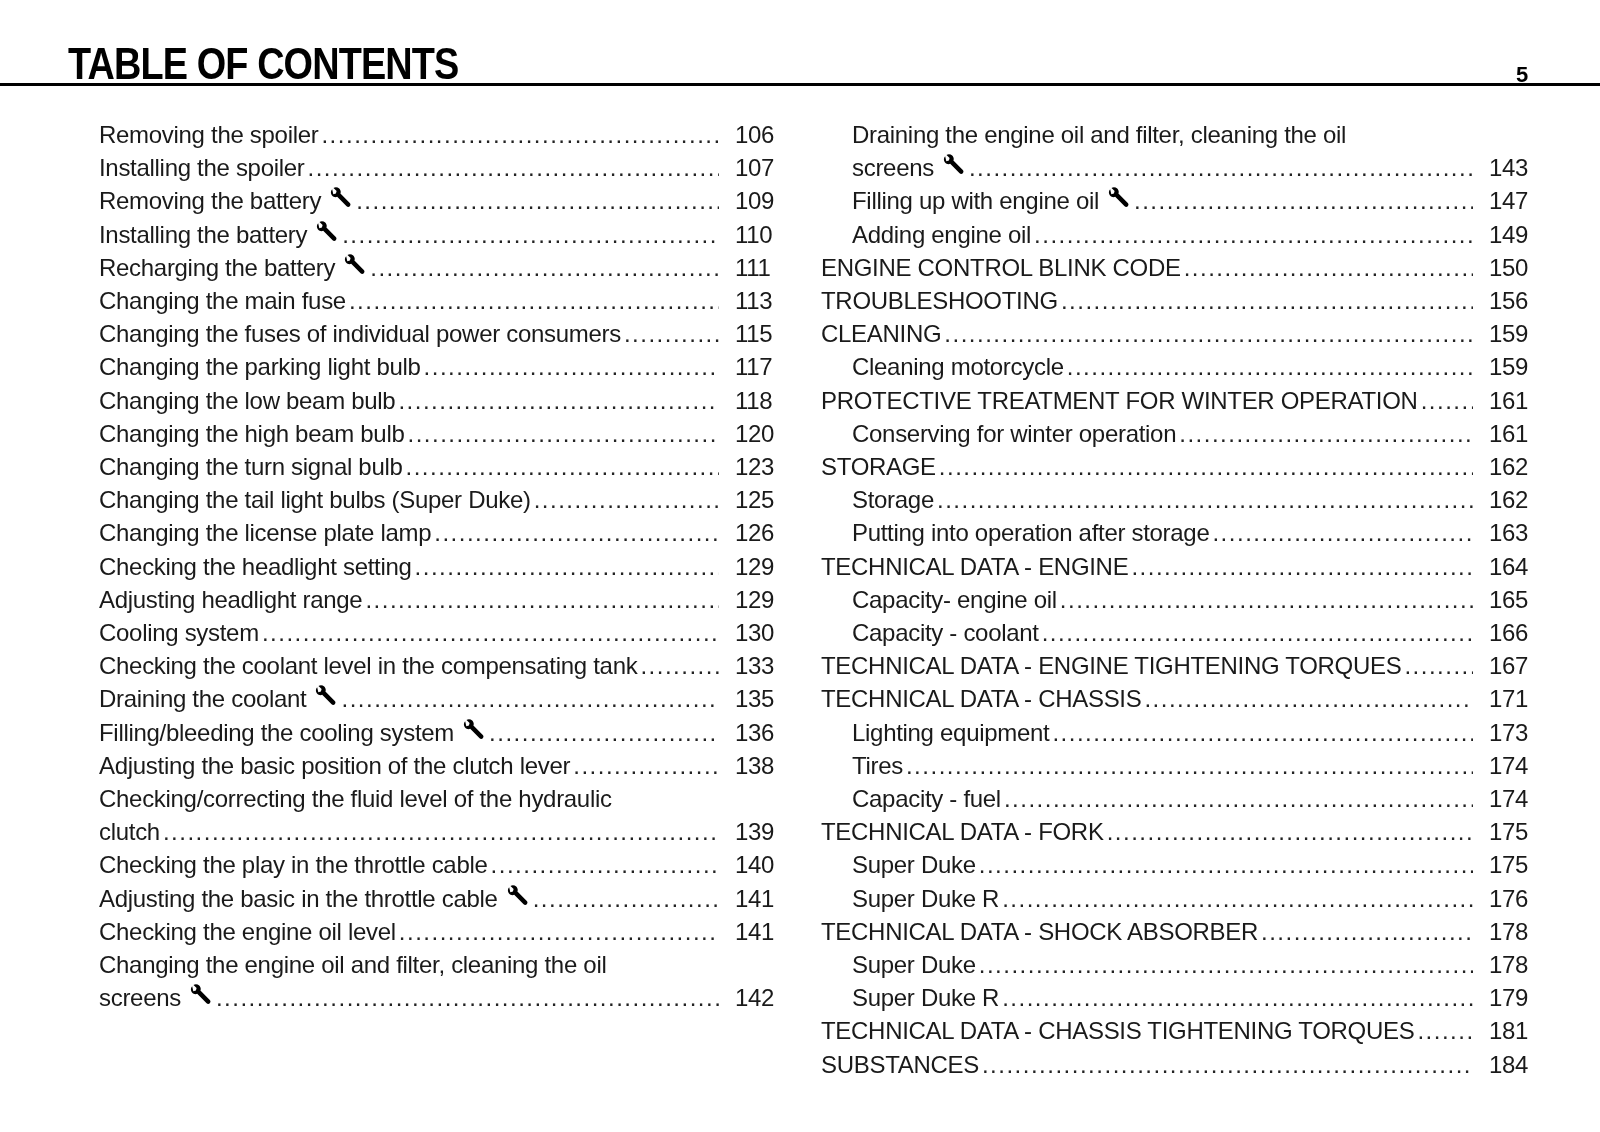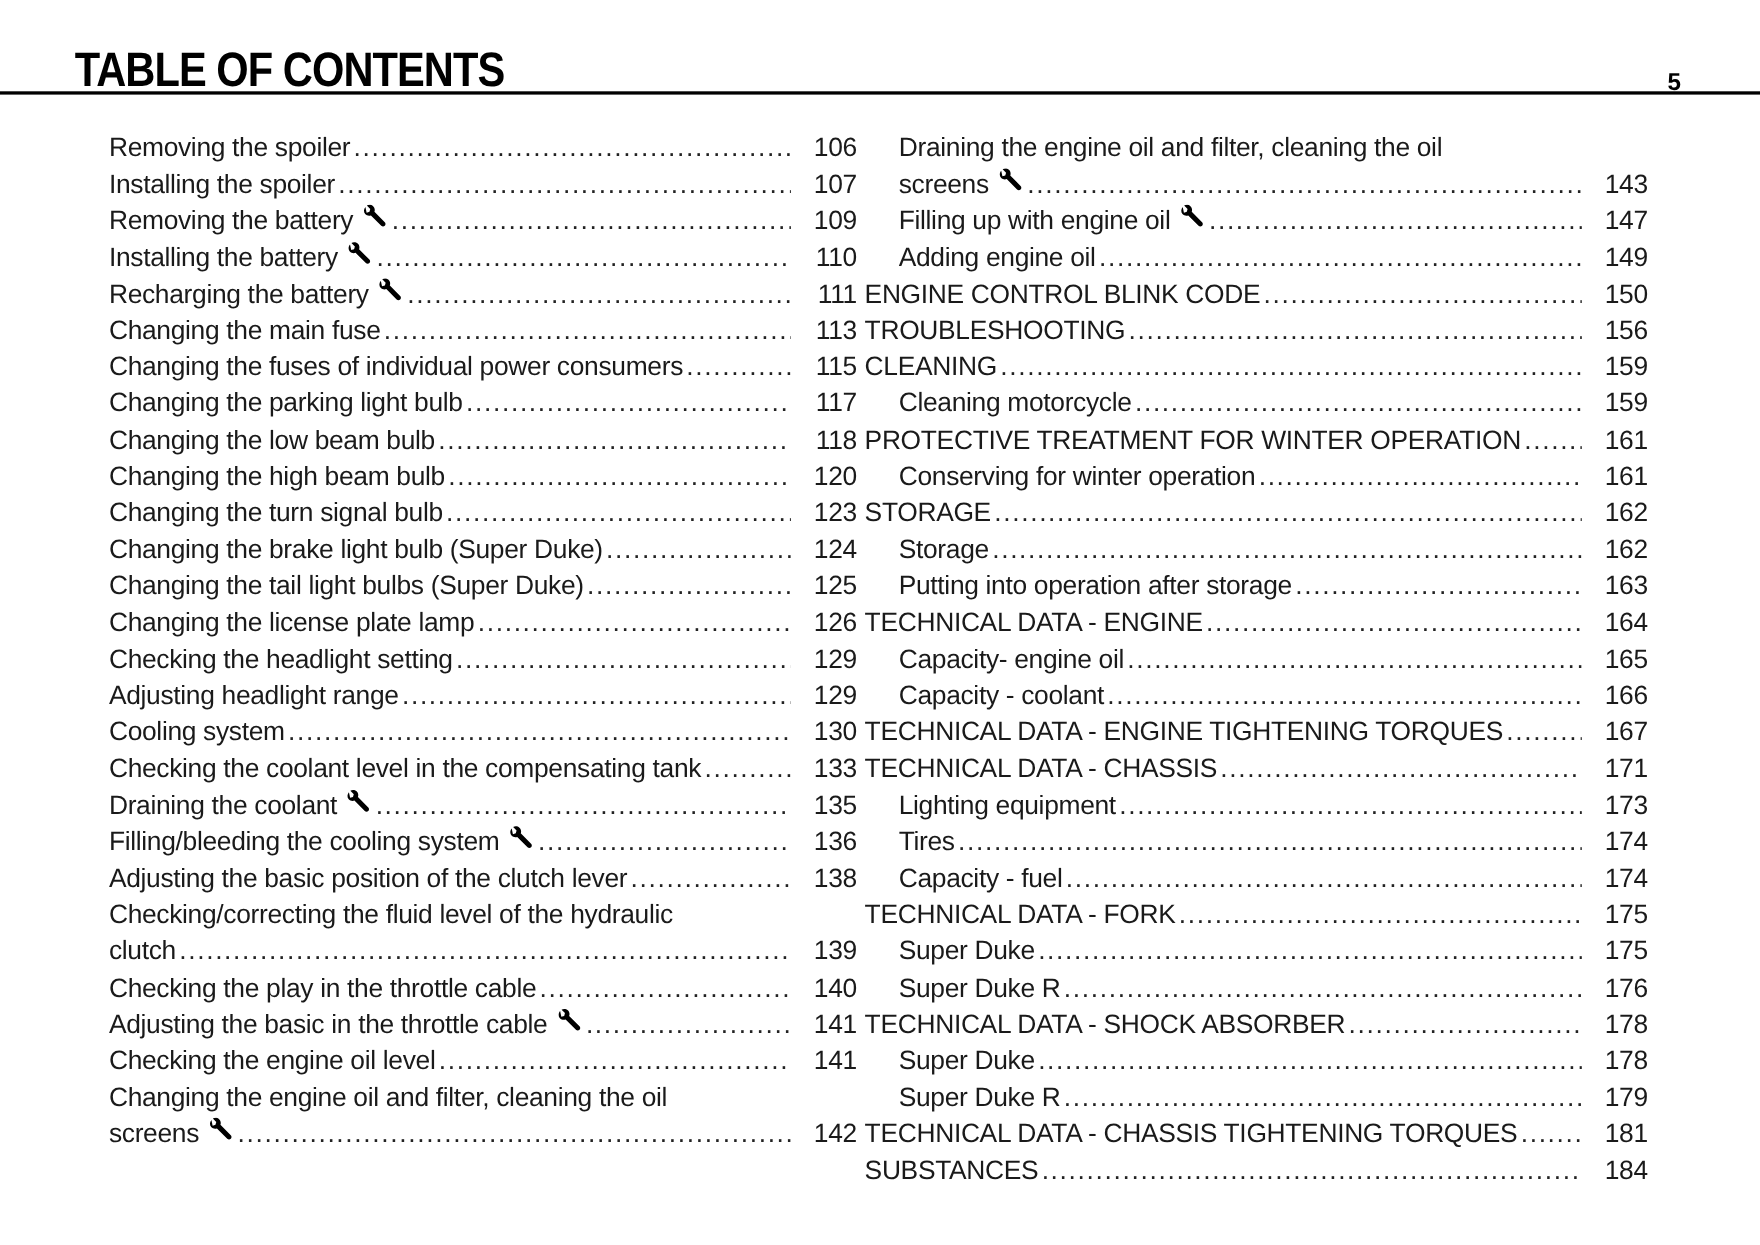--- a/index.html
+++ b/index.html
@@ -3,28 +3,28 @@
 <meta charset="utf-8">
 <style>
   html, body { margin: 0; padding: 0; background: #ffffff; }
   body { width: 1600px; height: 1132px; position: relative; overflow: hidden; font-family: "Liberation Sans", sans-serif; color: #1a1a1a; }
   .page-header { position: absolute; left: 0; top: 0; width: 1312px; height: 90px; }
   .page-title { position: absolute; left: 68px; top: 40px; font-family: "Liberation Sans", sans-serif; font-weight: 700; font-size: 44px; letter-spacing: -1px; transform: scaleX(0.86); transform-origin: left bottom; color: #000; line-height: 48px; }
   .header-rule { position: absolute; left: 0; top: 83px; width: 1600px; height: 3px; background: #000; }
   .page-number { position: absolute; left: 1516px; top: 62px; font-weight: 700; font-size: 22px; color: #000; }
   .toc-col { position: absolute; top: 118px; }
   .col-left { left: 99px; width: 680px; }
-  .col-right { left: 786px; width: 712px; }
+  .col-right { left: 821px; width: 712px; }
   .toc-entry { position: relative; font-size: 24px; line-height: 33.2px; letter-spacing: -0.3px; }
   .entry-line { display: flex; align-items: baseline; white-space: nowrap; overflow: hidden; }
   .entry-first { white-space: nowrap; }
   .entry-title { flex: 0 0 auto; }
   .leader { flex: 1 1 auto; overflow: hidden; white-space: nowrap; margin-left: 3px; margin-right: 16px; letter-spacing: 1.5px; color: #222; }
   .leader::after { content: "..................................................................................................................................................................................................................................................................................."; }
-  .page-ref { flex: 0 0 auto; width: 44px; text-align: right; }
+  .page-ref { flex: 0 0 auto; width: 44px; text-align: left; }
   .indent { padding-left: 31px; }
   .wrench { display: inline-block; width: 24px; height: 22px; vertical-align: -2px; margin-left: 8px; }
   .wrench svg { width: 24px; height: 22px; display: block; }
   .multi .entry-first { display: block; }
 </style>
 </head>
 <body>
 
 <div class="page-header">
   <div class="page-title">TABLE OF CONTENTS</div>
@@ -140,29 +140,20 @@
     <div class="entry-line">
       <span class="entry-title">Changing the turn signal bulb</span>
 
       <span class="leader"></span>
       <span class="page-ref">123</span>
     </div>
   </div>
     <div class="toc-entry">
 
     <div class="entry-line">
-      <span class="entry-title">Changing the brake light bulb (Super Duke)</span>
-
-      <span class="leader"></span>
-      <span class="page-ref">124</span>
-    </div>
-  </div>
-    <div class="toc-entry">
-
-    <div class="entry-line">
       <span class="entry-title">Changing the tail light bulbs (Super Duke)</span>
 
       <span class="leader"></span>
       <span class="page-ref">125</span>
     </div>
   </div>
     <div class="toc-entry">
 
     <div class="entry-line">
       <span class="entry-title">Changing the license plate lamp</span>

